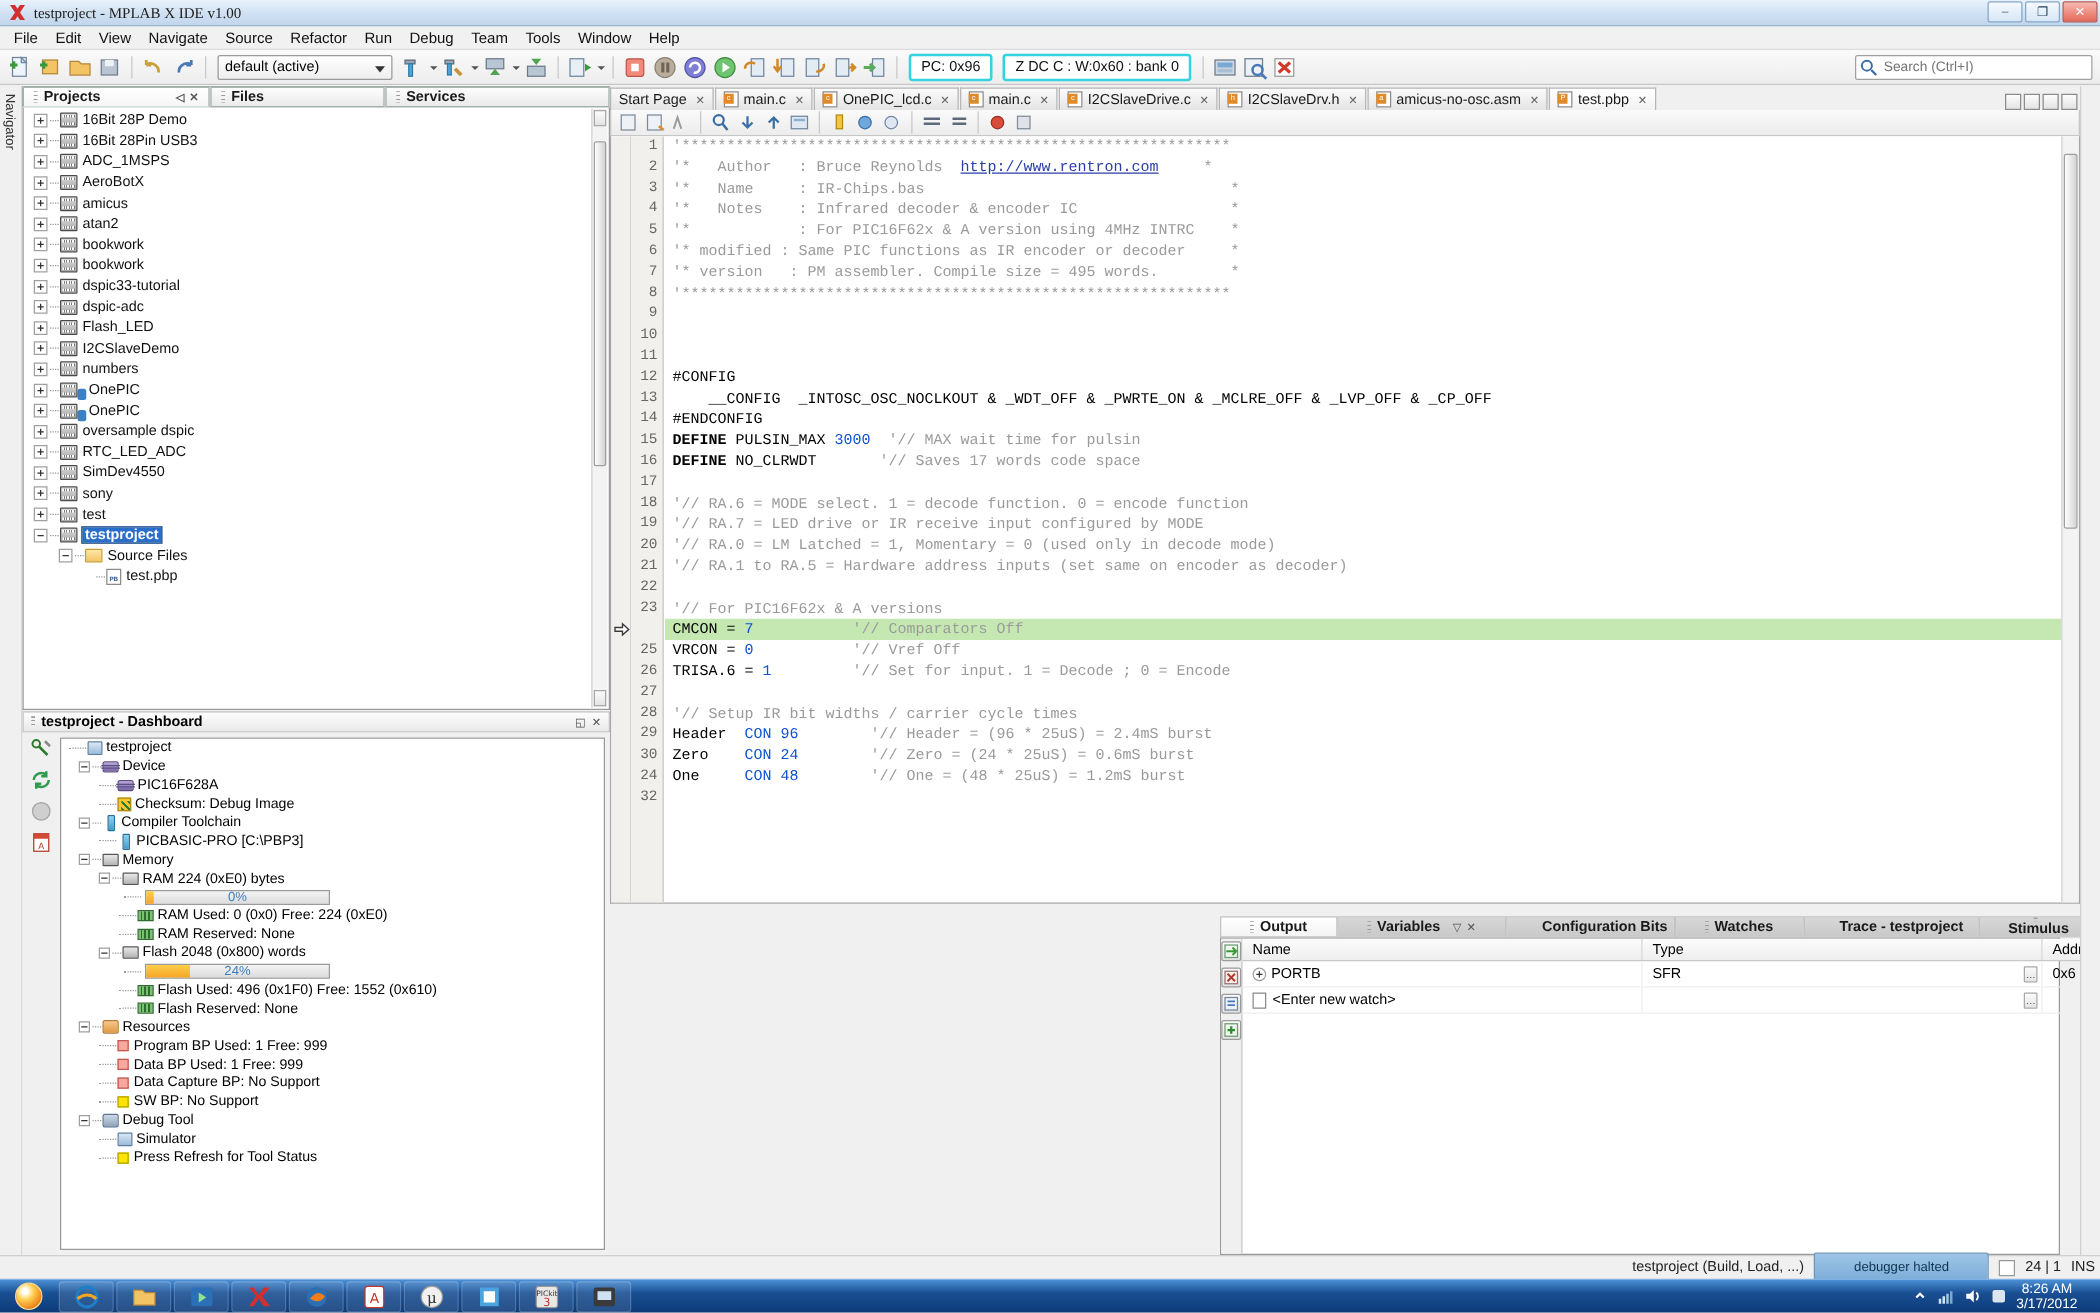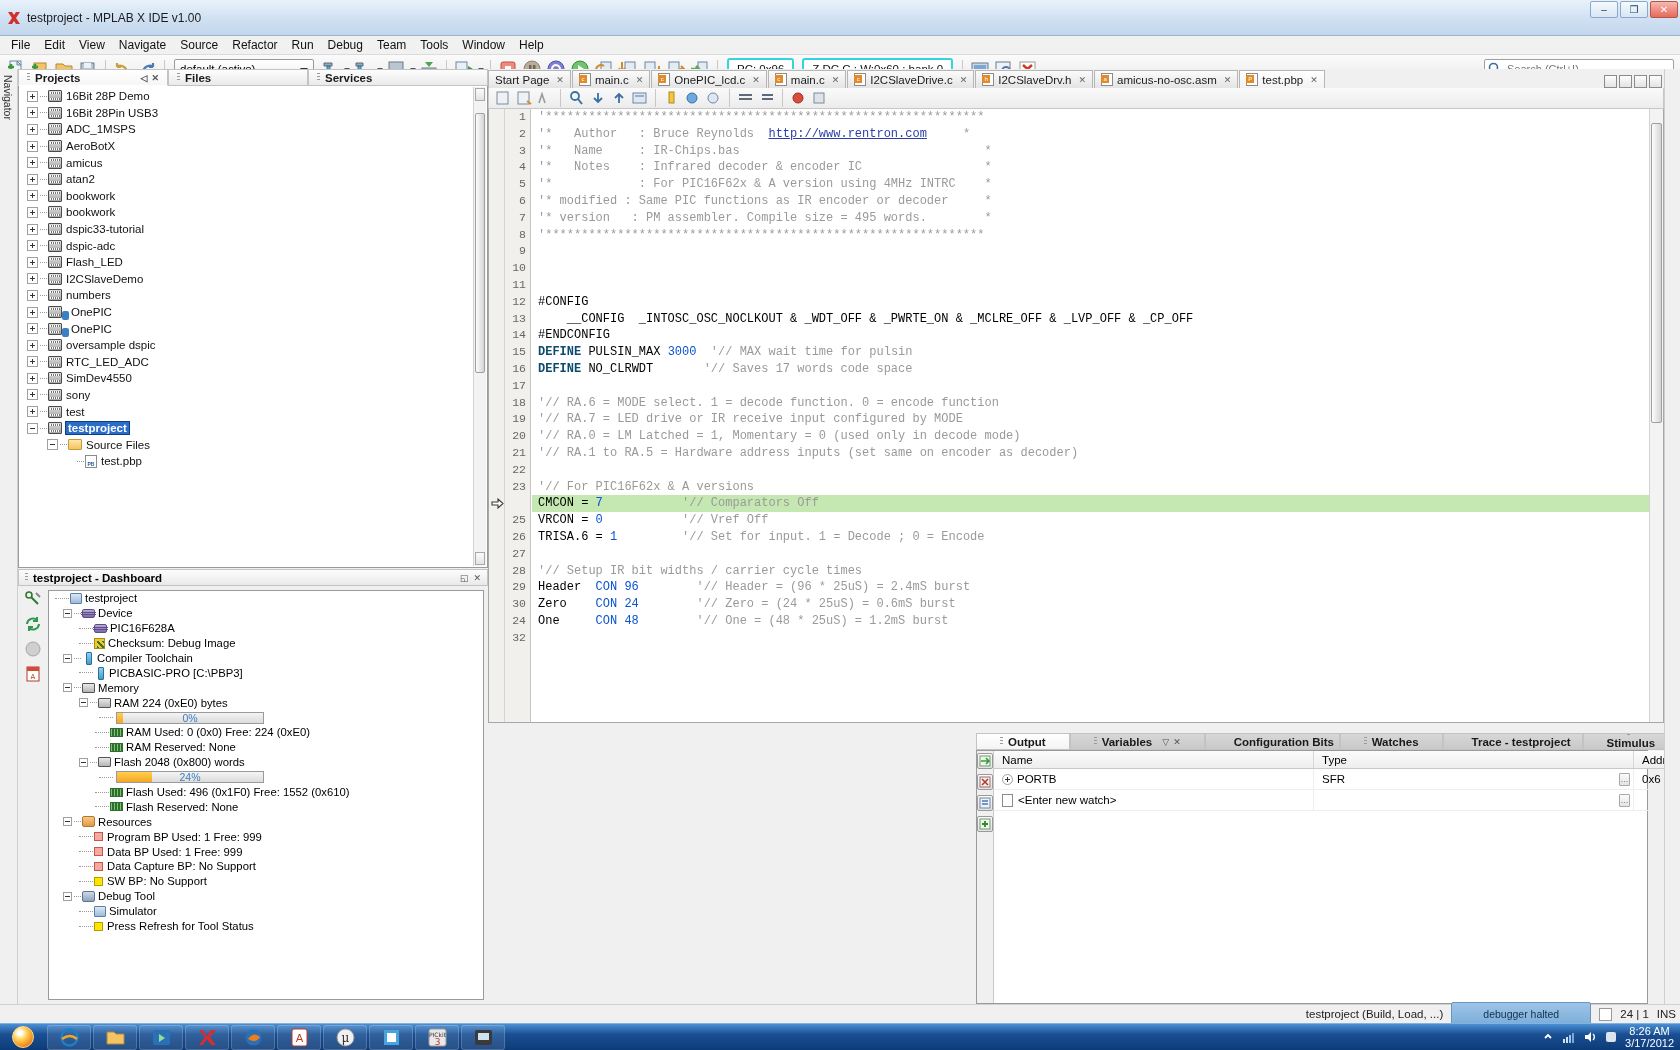--- a/index.html
+++ b/index.html
@@ -5,23 +5,24 @@
   * { box-sizing: border-box; }
   html, body { margin:0; padding:0; }
   body {
     width:1680px; height:1050px; overflow:hidden;
     font-family:"Liberation Sans", sans-serif; font-size:12px;
     background:#f0f0f0; color:#000;
     -webkit-font-smoothing:none;
   }
   
   #titlebar{
-    height:36px; background:linear-gradient(#e9f2fb,#cfe0f2 55%,#c2d6ec);
+    height:21px; background:linear-gradient(#e9f2fb,#cfe0f2 55%,#c2d6ec);
     border-bottom:1px solid #9ab5d2; display:flex; align-items:center;
     position:relative;
+    font-family:Liberation Serif, serif;
   }
   #titlebar .tb-icon{ width:16px;height:16px;margin:0 5px 0 6px; position:relative;}
   #titlebar .tb-title{ font-size:12px; font-weight:400; color:#1d1d1d;}
   #win-buttons{ position:absolute; right:2px; top:1px; display:flex; gap:2px;}
   #win-buttons div{
     width:28px;height:17px;border:1px solid #8aa8c8;border-radius:2px;
     background:linear-gradient(#f5fafe,#d7e6f5);
     display:flex;align-items:center;justify-content:center;font-size:10px;color:#27435f;
   }
   #win-buttons div.close{background:linear-gradient(#f9b8b0,#e46a5a);border-color:#b4574a;color:#fff;}
@@ -172,21 +173,21 @@
     border:1px solid #a7a7a7;border-top:0;overflow:hidden;}
   #gutter-errs{position:absolute;left:0;top:0;width:16px;bottom:0;background:#f2f0ed;border-right:1px solid #d7d4d0;}
   #linenos{position:absolute;left:16px;top:0;width:26px;bottom:0;background:#f2f0ed;border-right:1px solid #c8c5c1;
     text-align:right;}
   .ln{height:16.8px;font-family:"Liberation Mono",monospace;font-size:11.5px;color:#666;padding-right:4px;line-height:16.8px;}
   #code{position:absolute;left:43px;top:0;right:14px;bottom:0;overflow:hidden;}
   .cl{height:16.8px;line-height:16.8px;font-family:"Liberation Mono",monospace;font-size:12px;
     white-space:pre;padding-left:6px;color:#000;}
   .cl.hl{background:#c5e8b2;}
   .cmt{color:#9a9a9a;}
-  .kw{color:#0c4a6e;font-weight:bold;}
+  .kw{color:#000000;font-weight:bold;}
   .num{color:#0b52d4;}
   .lnk{color:#2a3ea8;text-decoration:underline;}
   #curarrow{position:absolute;left:2px;width:13px;height:13px;}
   #ed-vscroll{position:absolute;right:0;top:0;width:14px;bottom:0;background:#f3f3f3;border-left:1px solid #d2d2d2;}
   #ed-vscroll .thumb{position:absolute;top:14px;left:1px;right:1px;height:300px;
     background:linear-gradient(to right,#fdfdfd,#d4d4d4);border:1px solid #9f9f9f;border-radius:2px;}
   
   #dock{position:absolute;left:488px;right:16px;top:664px;bottom:0;}
   #dock-tabs{height:17px;display:flex;background:#f0f0f0;}
   .dtab{display:flex;align-items:center;padding:0 23px;font-size:11.5px;font-weight:bold;
@@ -227,21 +228,21 @@
   #taskbar{position:absolute;left:0;right:0;bottom:0;height:27px;
     background:linear-gradient(#4b8fd4,#1a4f93 40%,#0d3b78);display:flex;align-items:center;
     border-top:1px solid #7fb3e6;}
   #startorb{width:46px;height:26px;display:flex;align-items:center;justify-content:center;}
   #startorb .orb{width:22px;height:22px;border-radius:50%;
     background:radial-gradient(circle at 35% 30%,#fff 0 10%,#ffd257 35%,#f08a1e 70%,#b85b08 100%);
     border:1px solid #ffd98a;}
   .tbapp{width:44px;height:25px;margin:0 1px;display:flex;align-items:center;justify-content:center;
     border:1px solid rgba(255,255,255,.18);border-radius:3px;background:rgba(255,255,255,.10);}
   .tbapp .g{width:21px;height:21px;position:relative;border-radius:3px;}
-  #tray{margin-left:auto;display:flex;align-items:center;gap:7px;padding-right:6px;color:#fff;font-size:11px;justify-content:center;}
+  #tray{margin-left:auto;display:flex;align-items:center;gap:7px;padding-right:18px;color:#fff;font-size:11px;justify-content:center;}
   #tray .clock{display:flex;flex-direction:column;align-items:center;line-height:12px;font-size:11px;}
   #tray .trayicon{width:14px;height:14px;position:relative;}
   .ctl-sq{width:13px;height:13px;border:1px solid #8b8b8b;background:linear-gradient(#fdfdfd,#e3e3e3);}
 </style>
 </head>
 <body>
 
 <div id="titlebar">
   <span class="tb-icon">
     <svg width="16" height="16" viewBox="0 0 16 16">

